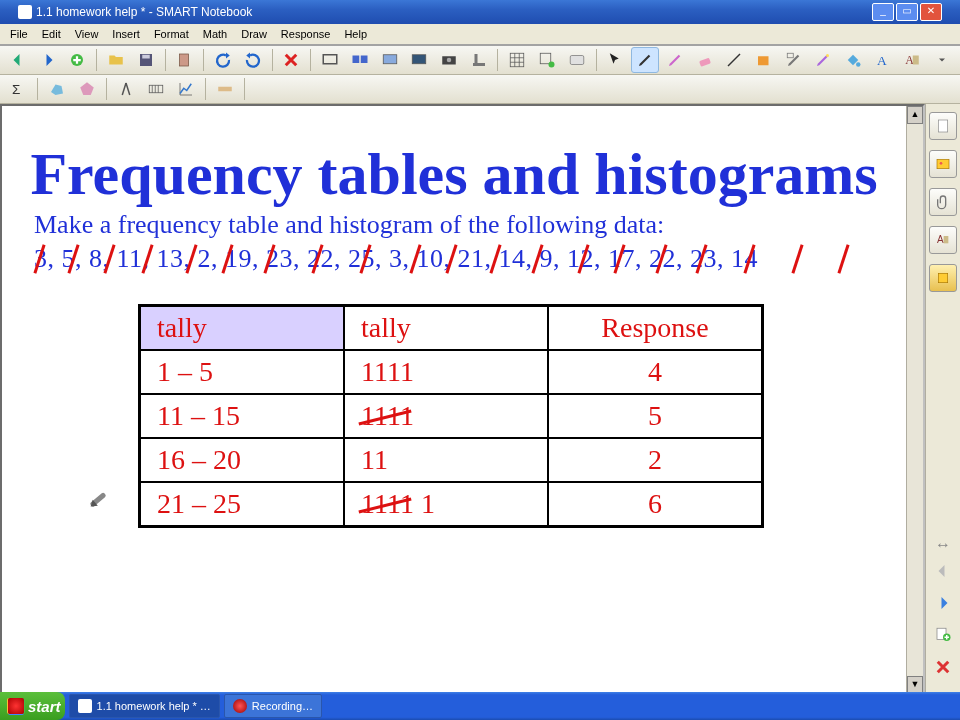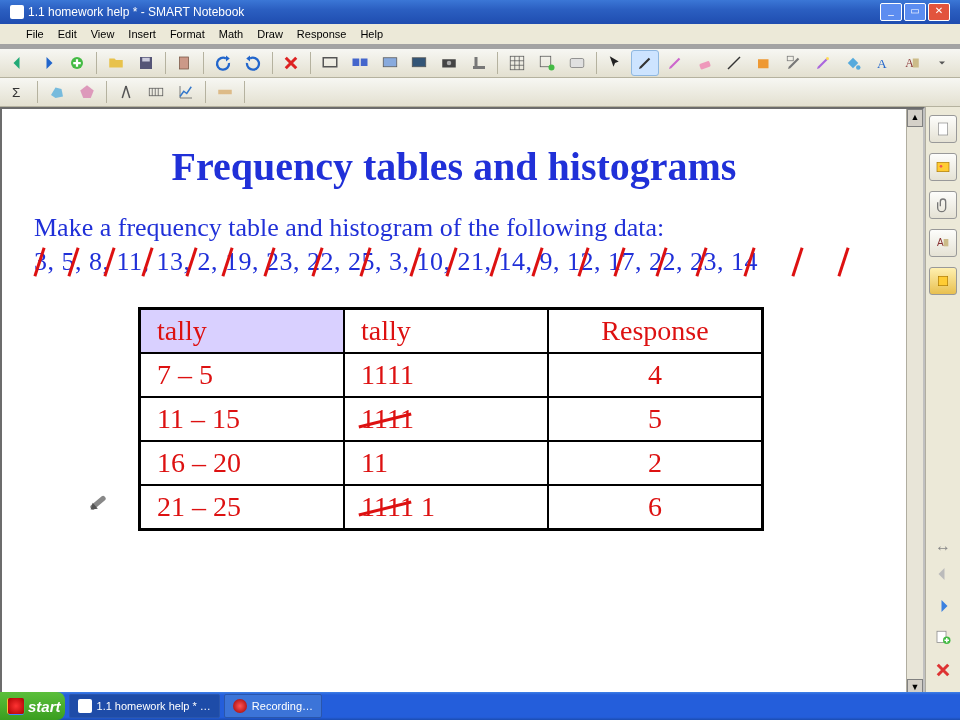--- a/index.html
+++ b/index.html
@@ -1,43 +1,43 @@
 <!DOCTYPE html>
 <html><head>
 <meta charset="utf-8">
 <style>
   html,body{margin:0;padding:0;width:960px;height:720px;font-family:Tahoma,Arial,sans-serif;overflow:hidden;background:#ece9d8}
   
-  .titlebar{height:24px;background:linear-gradient(#3b77d6,#2b5fc1 40%,#1f4db0);display:flex;align-items:center;color:#fff;font-size:12px;padding:0 10px}
+  .titlebar{height:24px;background:linear-gradient(#3b77d6,#2b5fc1 40%,#1f4db0);display:flex;align-items:center;color:#fff;font-size:12px;padding:0 18px}
   .titlebar .ico{width:14px;height:14px;background:#fff;border-radius:2px;margin-right:4px;display:inline-block}
   .titlebar .spacer{flex:1}
   .winbtn{width:20px;height:16px;margin-left:2px;border:1px solid #fff;background:#5c8df0;color:#fff;font-size:10px;line-height:14px;text-align:center;border-radius:2px}
   .winbtn.close{background:#e2543d}
   
-  .menubar{height:20px;background:#ece9d8;border-bottom:5px solid #a3a3a3;font-size:11px;display:flex;align-items:center;padding:0 20px;gap:2px}
+  .menubar{height:20px;background:#ece9d8;border-bottom:2px solid #a3a3a3;font-size:11px;display:flex;align-items:center;padding:0 4px;gap:2px}
   .menubar span{padding:2px 6px}
   
   .toolbar{height:28px;background:linear-gradient(#f7f7f3,#e3e0d0);border-bottom:1px solid #b5b29f;display:flex;align-items:center;padding:0 4px;gap:2px}
   .tbtn{width:26px;height:24px;display:flex;align-items:center;justify-content:center;border:1px solid transparent;border-radius:3px;color:#444}
   .tbtn svg{width:18px;height:18px}
   .tbtn.sel{background:#cde4ff;border-color:#8fb8e0}
   .sep{width:1px;height:22px;background:#b5b29f;margin:0 3px}
   
   .workarea{position:relative;height:calc(720px - 24px - 20px - 28px - 28px - 28px);display:flex}
   .canvas-wrap{flex:1;position:relative;background:#969696;border:2px inset #c0c0c0;display:flex;overflow:hidden}
   .page{background:#fff;width:905px;height:100%;position:relative}
   .vscroll{width:16px;background:#e8e5d8;border-left:1px solid #b0ada0;position:relative}
   .vscroll .arrow{height:16px;background:#d4d0c8;border:1px solid #808080;font-size:9px;text-align:center;line-height:14px}
   
   .sidepane{width:34px;background:#ece9d8;border-left:1px solid #b0ada0;display:flex;flex-direction:column;align-items:center;padding-top:8px;gap:10px}
   .sidepane .sp{width:26px;height:26px;border:1px solid #999;background:linear-gradient(#fdfdfb,#e5e2d4);border-radius:3px;display:flex;align-items:center;justify-content:center}
   .sidepane .sp svg{width:16px;height:16px}
   
   .hand{font-family:"Comic Sans MS","Segoe Script",cursive}
-  .title-hand{color:#2030d8;font-size:40px;font-weight:bold;text-align:center;position:absolute;top:34px;left:0;right:0}
+  .title-hand{color:#2030d8;font-size:60px;font-weight:bold;text-align:center;position:absolute;top:34px;left:0;right:0}
   .prompt{color:#2030d8;font-size:26px;position:absolute;top:104px;left:32px}
   .datarow{color:#2030d8;font-size:26px;position:absolute;top:138px;left:32px;letter-spacing:0.5px}
   .strike{position:absolute;top:138px;left:32px;font-size:26px;pointer-events:none}
   .strike span{position:absolute;width:3px;height:30px;background:#d11;transform:rotate(18deg)}
   
   .ftable{position:absolute;top:198px;left:136px;border:3px solid #000;border-collapse:collapse}
   .ftable td,.ftable th{border:2px solid #000;height:42px;font-size:28px;text-align:left;padding:0 16px}
   .ftable th{background:#d9d0ff;font-weight:normal}
   .ftable .c0{width:170px}
   .ftable .c1{width:170px}
@@ -333,21 +333,21 @@
       </div>
 
       <table class="ftable hand">
         <tbody>
             <tr>
           <th class="c0 red">tally</th>
           <th class="c1 red" style="background:#fff">tally</th>
           <th class="c2 red" style="background:#fff">Response</th>
         </tr>
         <tr>
-          <td class="c0 red">7 – 5</td>
+          <td class="c0 red">1 – 5</td>
           <td class="c1 red">1111</td>
           <td class="c2 red">4</td>
         </tr>
         <tr>
           <td class="c0 red">11 – 15</td>
           <td class="c1 red"><span class="tallycross">1111</span></td>
           <td class="c2 red">5</td>
         </tr>
         <tr>
           <td class="c0 red">16 – 20</td>

